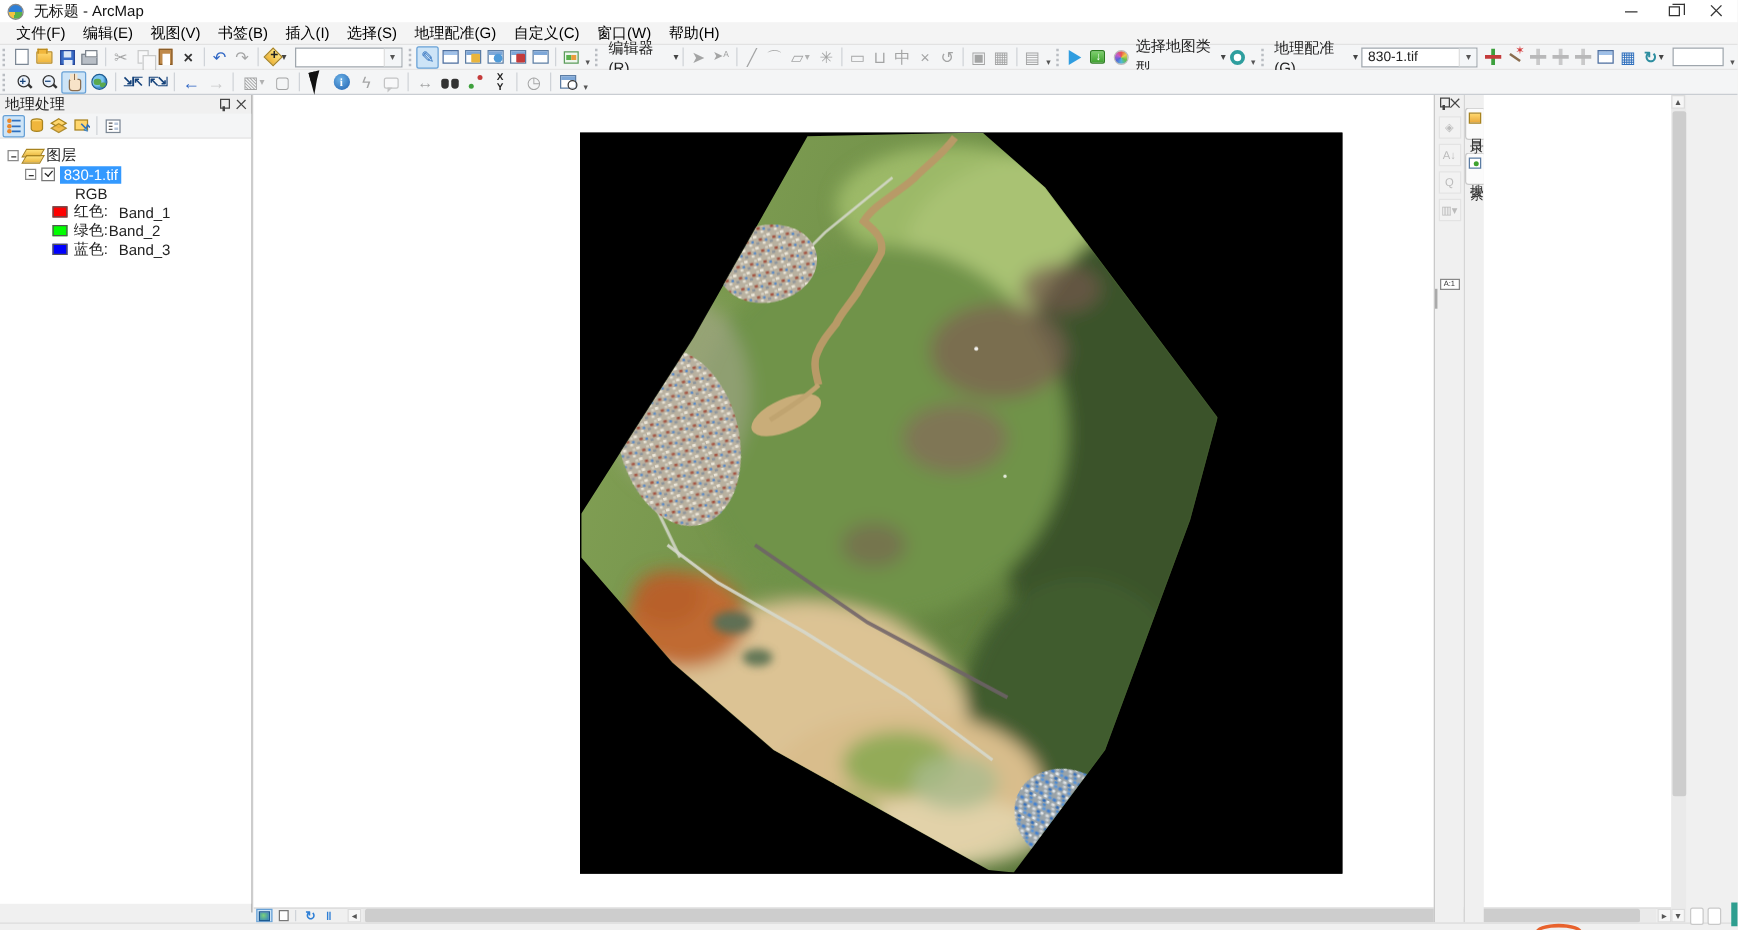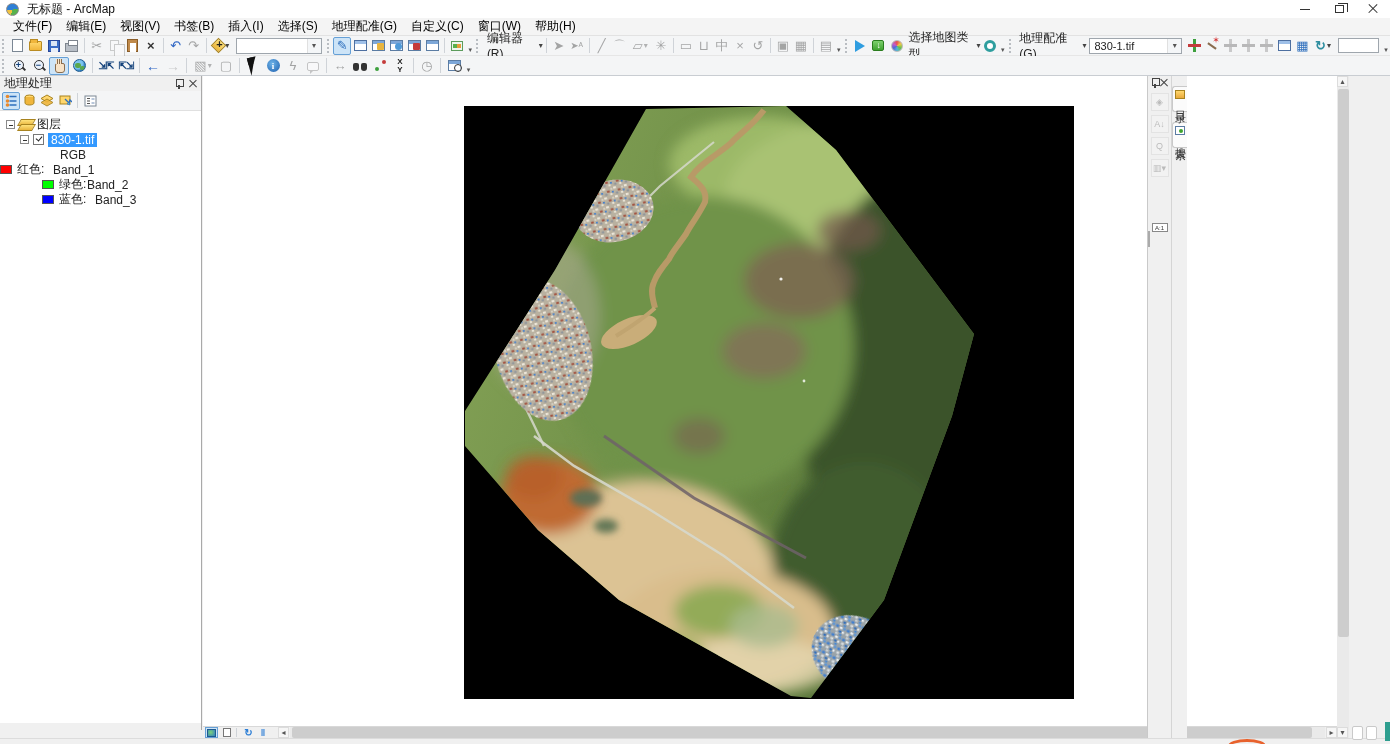--- a/index.html
+++ b/index.html
@@ -512,21 +512,21 @@
         <span>图层</span>
       </div>
       <div class="tree-row" style="padding-left:20px">
         <span class="expander"></span>
         <span class="checkbox"></span>
         <span class="layer-sel">830-1.tif</span>
       </div>
       <div class="tree-row" style="padding-left:60px">
         <span>RGB</span>
       </div>
-      <div class="tree-row" style="">
+      <div class="tree-row" style="padding-left:42px">
         <span class="chip red"></span>
         <span style="width:36px">红色:</span>
         <span>Band_1</span>
       </div>
       <div class="tree-row" style="padding-left:42px">
         <span class="chip green"></span>
         <span style="width:28px">绿色:</span>
         <span>Band_2</span>
       </div>
       <div class="tree-row" style="padding-left:42px">

